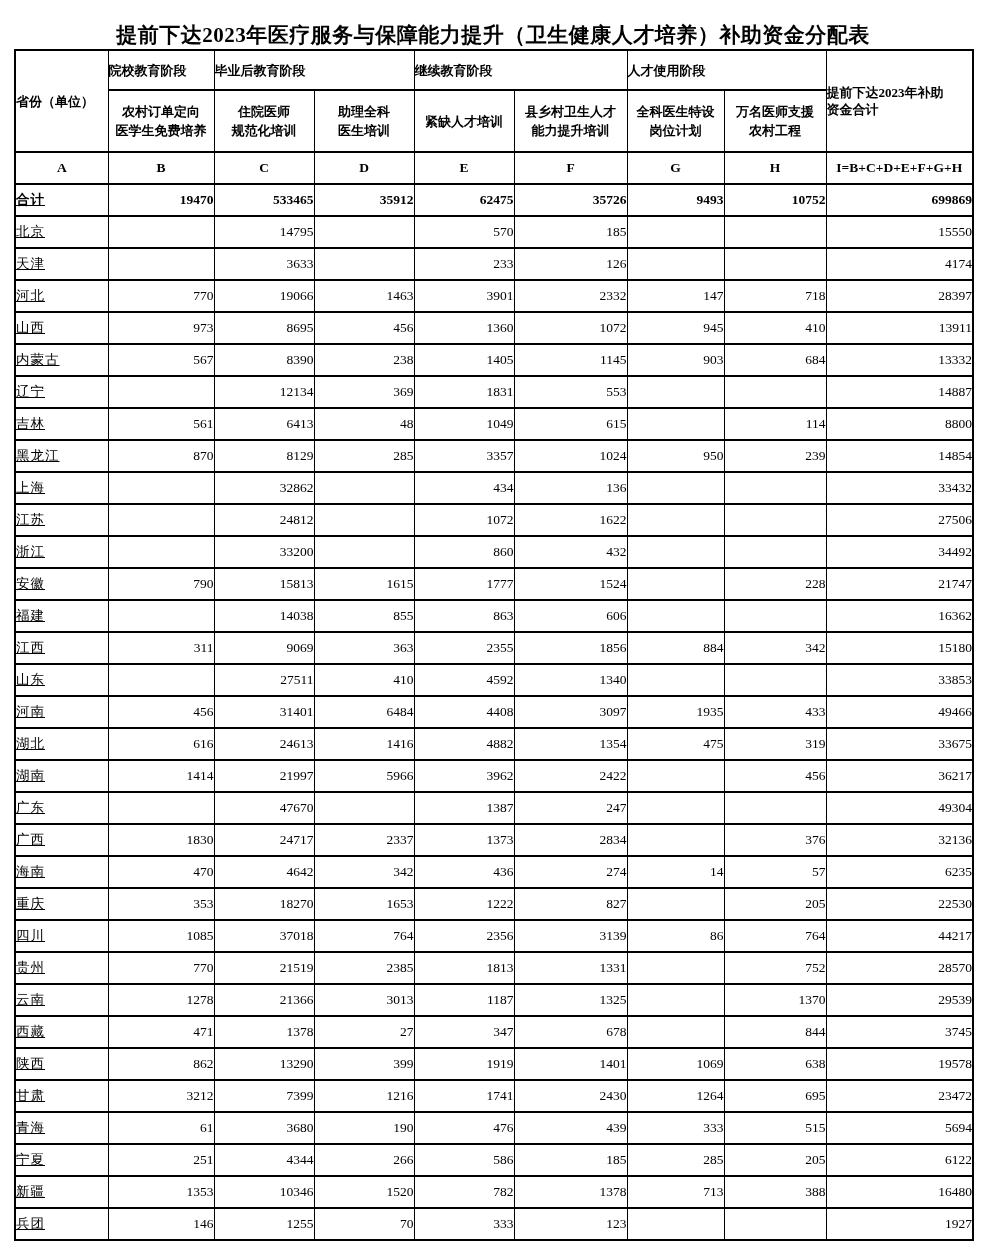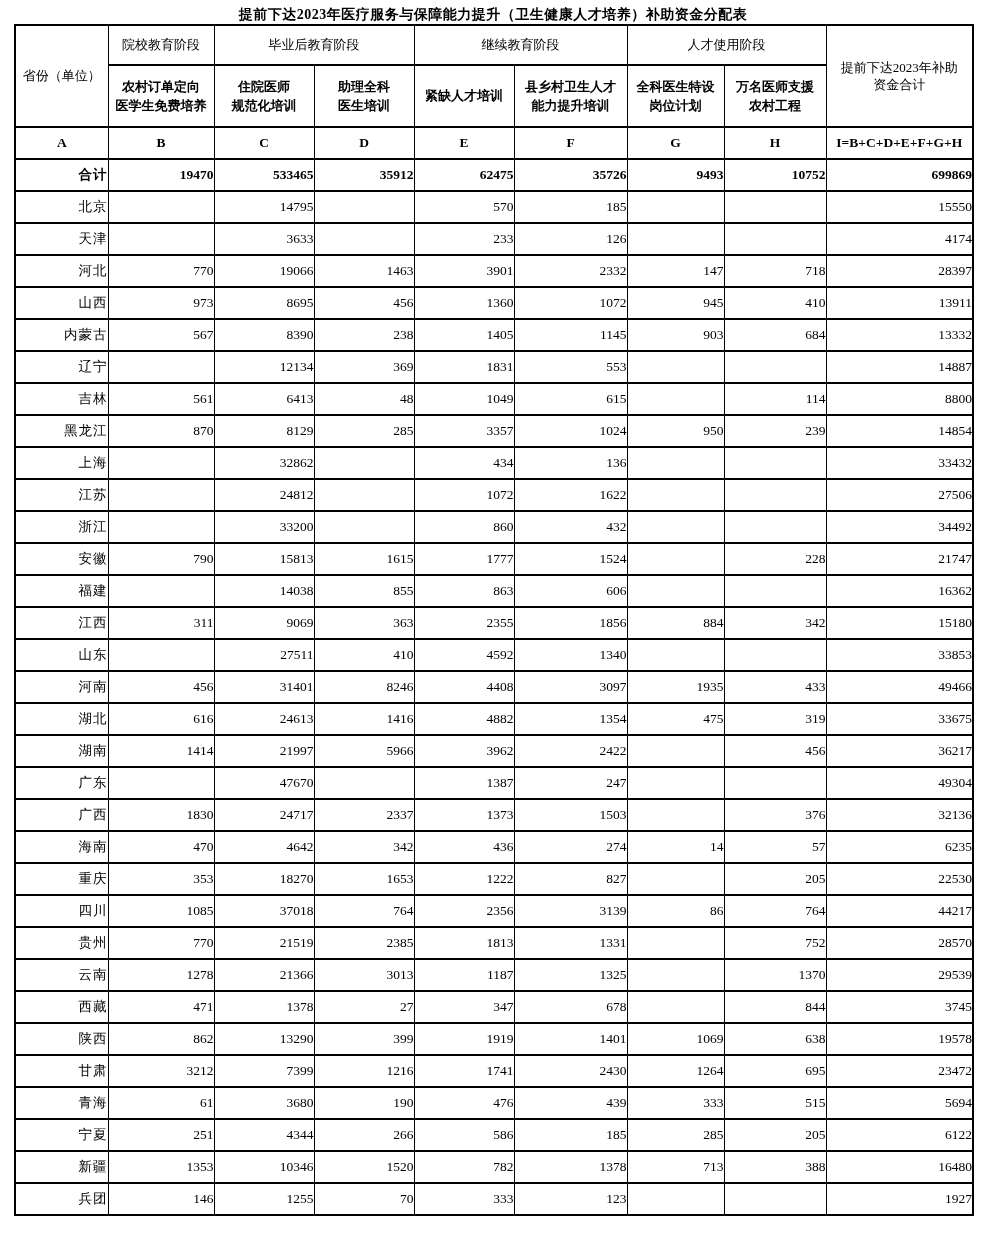--- a/index.html
+++ b/index.html
@@ -11,23 +11,23 @@
     position: relative;
     width: 986px;
     height: 1255px;
     background: #ffffff;
     color: #000000;
     font-family: "Liberation Serif", "DejaVu Serif", serif;
     box-sizing: border-box;
   }
   .doc-title {
     margin: 0;
-    padding-top: 6px;
+    padding-top: 22px;
     text-align: center;
-    font-size: 14px;
+    font-size: 21px;
     font-weight: bold;
     letter-spacing: 0.5px;
     line-height: 1.3;
   }
   .unit-note {
     margin: 15px 15px 5px 0;
     text-align: right;
     font-size: 13px;
   }
   table.alloc {
@@ -44,22 +44,22 @@
     border-left: 1px solid #000;
     border-right: 1px solid #000;
     padding: 0;
     vertical-align: middle;
     overflow: hidden;
   }
   
   tr.group-row th {
     height: 38px;
     font-size: 13px;
-    font-weight: normal;
-    text-align: center;
+    font-weight: bold;
+    text-align: left;
     line-height: 1.35;
   }
   tr.sub-row th {
     height: 60px;
     font-size: 13px;
     font-weight: bold;
     text-align: center;
     line-height: 1.5;
   }
   th.province-head {
@@ -78,22 +78,23 @@
     font-size: 13.5px;
     font-weight: bold;
     text-align: center;
   }
   
   tbody td {
     height: 30px;
     font-size: 13.5px;
   }
   td.province {
-    text-align: right;
+    text-align: left;
     letter-spacing: 1px;
+    text-decoration: underline;
   }
   td.num {
     text-align: right;
     padding-right: 9px;
   }
   tr.total-row td {
     font-weight: bold;
   }
   td.total-col {
     font-weight: normal;
@@ -347,21 +348,21 @@
           <td class="num">4592</td>
           <td class="num">1340</td>
           <td class="num"></td>
           <td class="num"></td>
           <td class="num total-col">33853</td>
         </tr>
         <tr>
           <td class="province">河南</td>
           <td class="num">456</td>
           <td class="num">31401</td>
-          <td class="num">8246</td>
+          <td class="num">6484</td>
           <td class="num">4408</td>
           <td class="num">3097</td>
           <td class="num">1935</td>
           <td class="num">433</td>
           <td class="num total-col">49466</td>
         </tr>
         <tr>
           <td class="province">湖北</td>
           <td class="num">616</td>
           <td class="num">24613</td>
@@ -393,21 +394,21 @@
           <td class="num"></td>
           <td class="num"></td>
           <td class="num total-col">49304</td>
         </tr>
         <tr>
           <td class="province">广西</td>
           <td class="num">1830</td>
           <td class="num">24717</td>
           <td class="num">2337</td>
           <td class="num">1373</td>
-          <td class="num">1503</td>
+          <td class="num">2834</td>
           <td class="num"></td>
           <td class="num">376</td>
           <td class="num total-col">32136</td>
         </tr>
         <tr>
           <td class="province">海南</td>
           <td class="num">470</td>
           <td class="num">4642</td>
           <td class="num">342</td>
           <td class="num">436</td>

